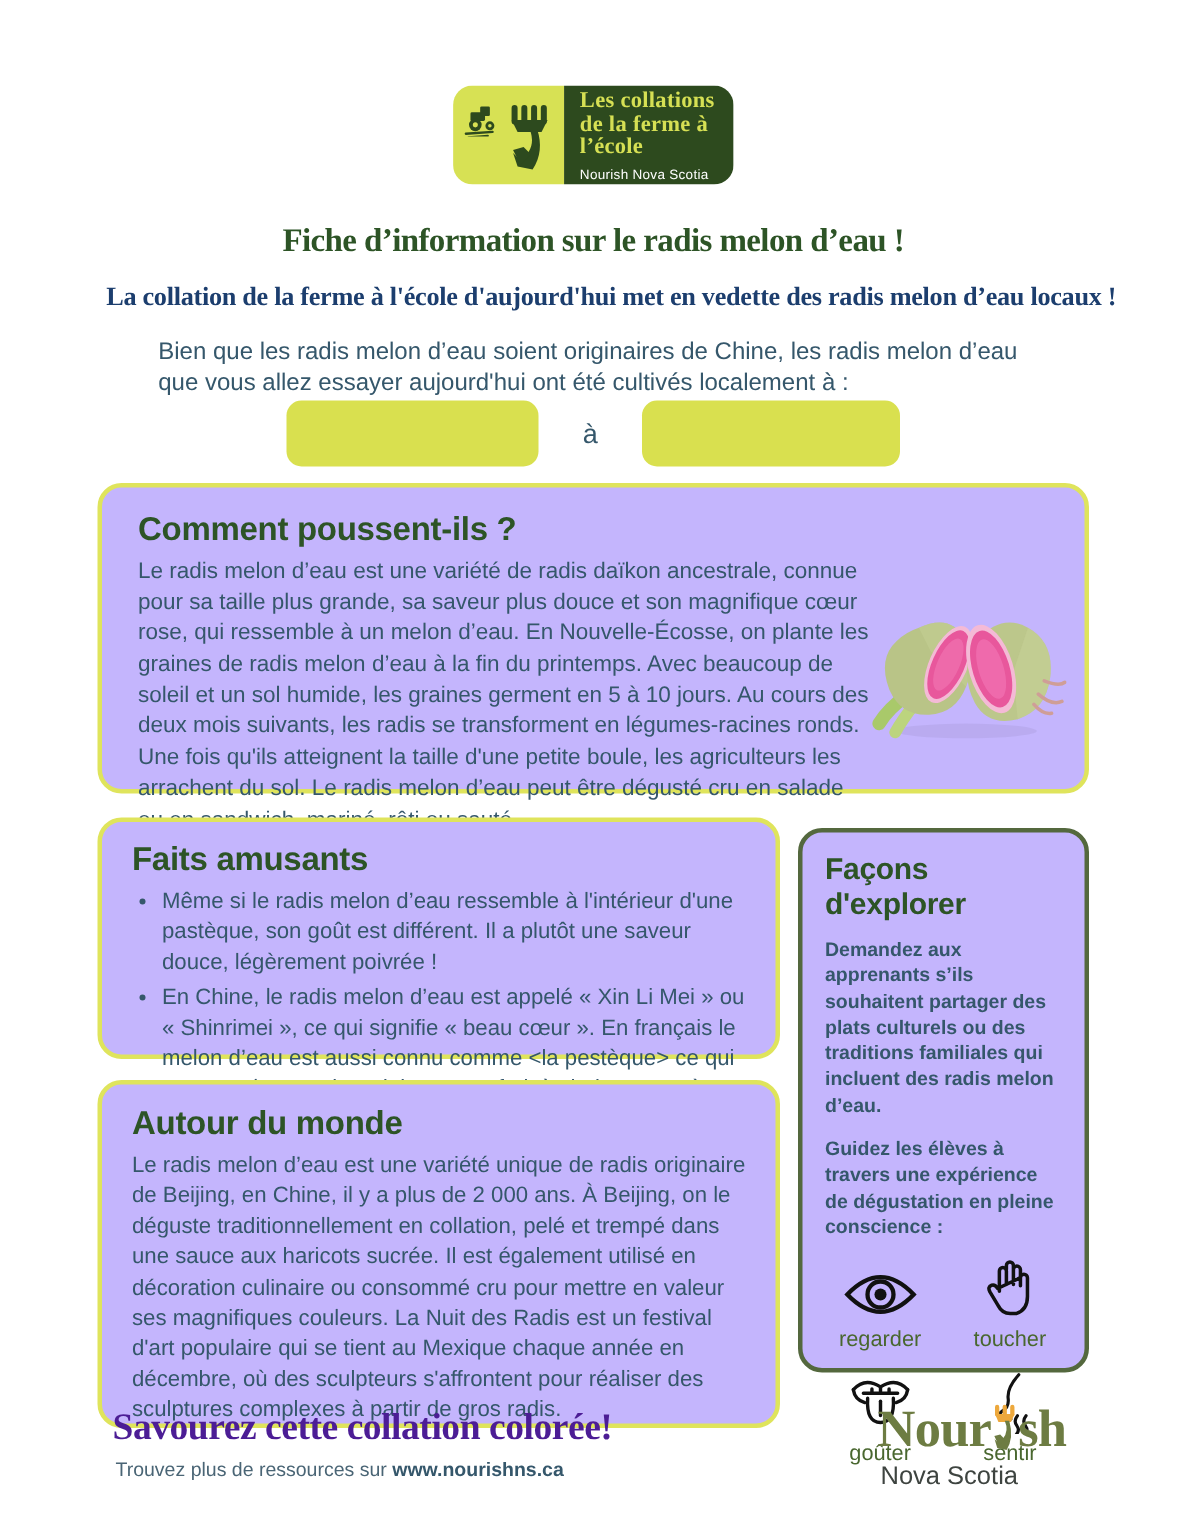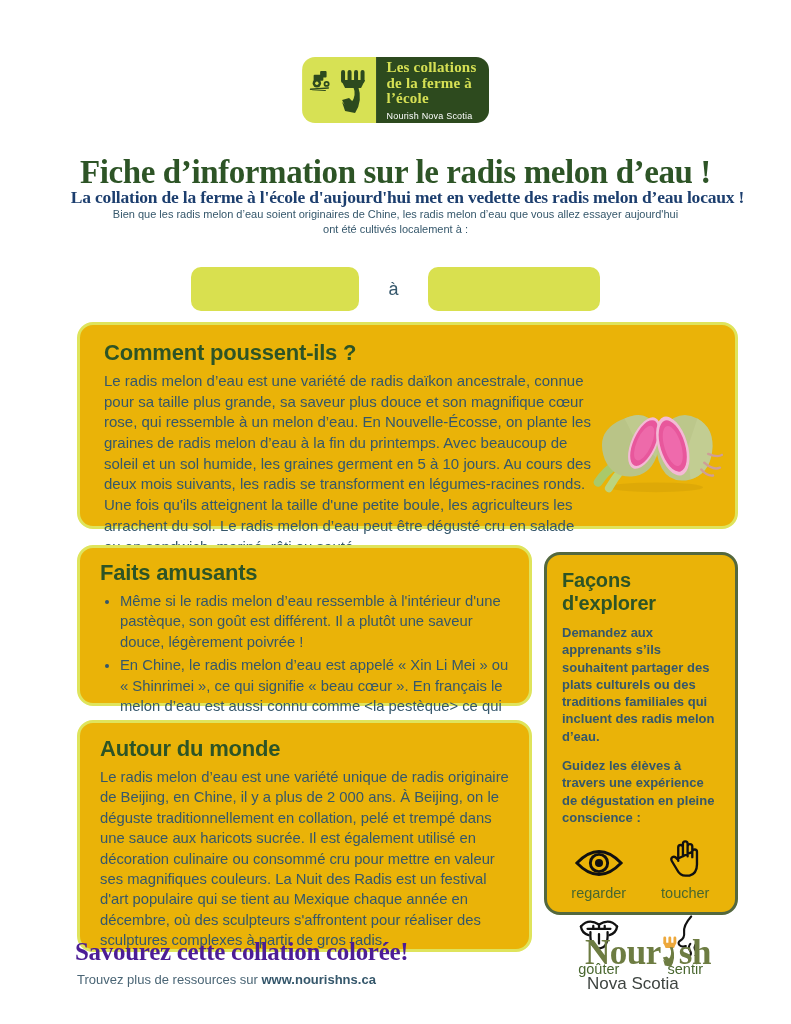--- a/index.html
+++ b/index.html
@@ -17,37 +17,37 @@
     align-items:center; justify-content:center; padding-top:4px; }
   .logo-left .row { display:flex; align-items:flex-start; gap:3px; }
   .logo-right { background:#2d4a1e; padding:6px 13px 5px 11px; display:flex;
     flex-direction:column; justify-content:center; }
   .logo-line { font-family:"Liberation Serif", serif; font-weight:bold;
     color:#d6e054; font-size:15px; line-height:1.04; letter-spacing:.2px; }
   .logo-org { color:#ffffff; font-size:9px; margin-top:4px; letter-spacing:.2px; }
 
   
   .page-title { position:absolute; top:132px; left:0; width:100%; text-align:center;
-    font-family:"Liberation Serif", serif; font-weight:bold; font-size:33px;
+    font-family:"Liberation Serif", serif; font-weight:bold; font-size:22px;
     letter-spacing:-.4px; color:#2d5426; }
   .subtitle { position:absolute; top:187px; left:12px; width:100%; text-align:center;
     font-family:"Liberation Serif", serif; font-weight:bold; font-size:17.5px;
     letter-spacing:-.2px; color:#1c3e6e; }
-  .intro { position:absolute; top:207px; left:50%; transform:translateX(-50%);
-    width:580px; text-align:center; font-size:11px; line-height:1.34; color:#35576b; }
+  .intro { position:absolute; top:224px; left:50%; transform:translateX(-50%);
+    width:580px; font-size:16px; line-height:1.34; color:#35576b; }
 
   
   .blanks-row { position:absolute; top:267px; left:0; width:100%;
     display:flex; justify-content:center; align-items:center; gap:29px; }
   .blank { height:44px; background:#d9e04f; border-radius:10px; }
   .blank.b1 { width:168px; } .blank.b2 { width:172px; }
   .blank-sep { font-size:18px; color:#35576b; }
 
   
-  .card { position:absolute; background:#eab308; border:3px solid #dfe45c; border-radius:16px;margin-left:12px; }
+  .card { position:absolute; background:#c4b5fd; border:3px solid #dfe45c; border-radius:16px; }
   .card h2 { margin:0 0 5px 0; font-size:22px; font-weight:bold; color:#2d5426; letter-spacing:-.2px; }
   .card p, .card li { font-size:15px; line-height:1.38; color:#35576b; margin:0; }
 
   .card-how { top:322px; left:65px; width:661px; height:207px; padding:15px 20px 12px 24px; }
   .card-how p { width:490px; }
   .radish-art { position:absolute; right:12px; top:62px; }
 
   .card-facts { top:545px; left:65px; width:455px; height:161px; padding:12px 14px 10px 20px; }
   .card-facts ul { margin:3px 0 0 20px; padding:0; }
   .card-facts li { font-size:14.8px; margin-bottom:3px; }

